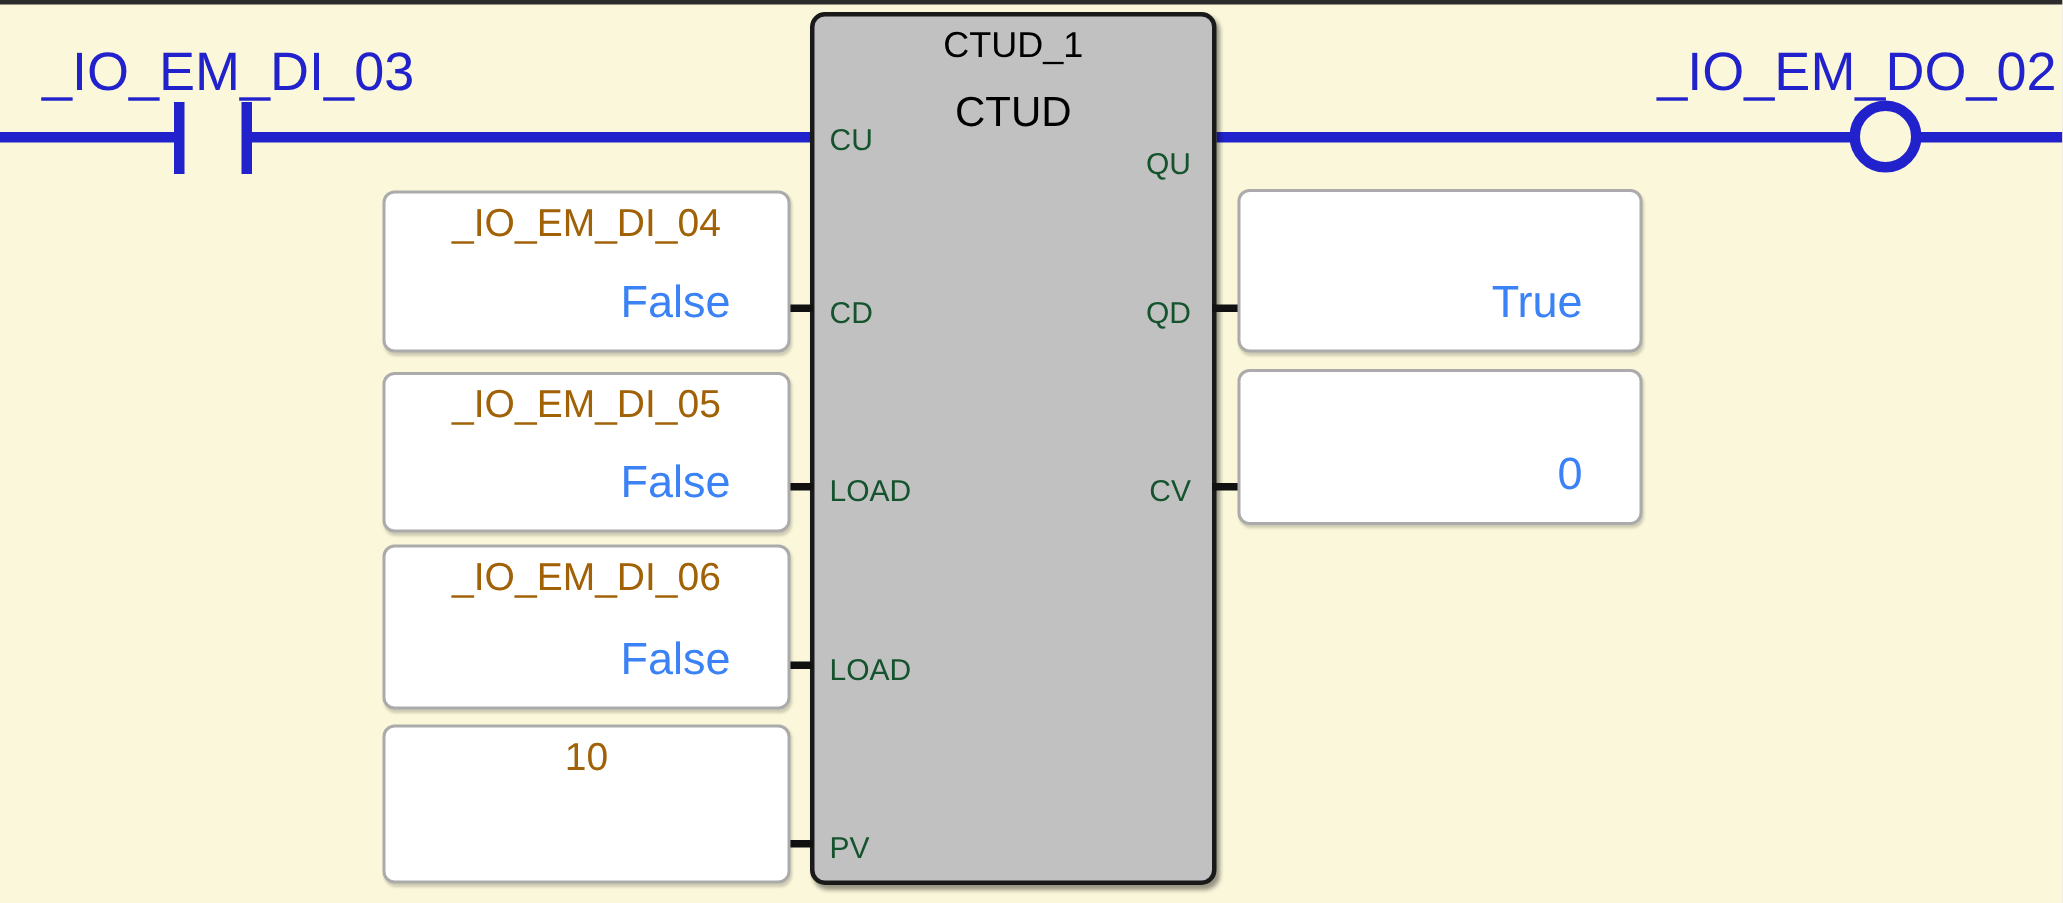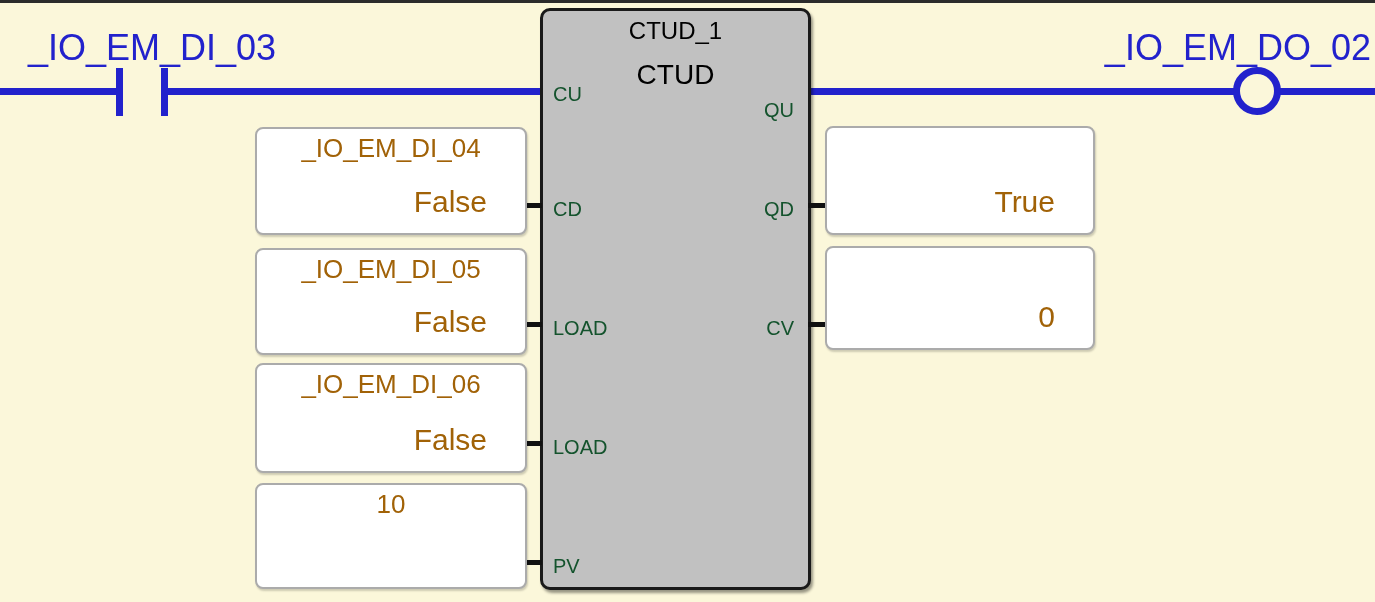--- a/index.html
+++ b/index.html
@@ -133,21 +133,21 @@
     text-align: center;
     font-size: 26px;
     color: #a16207;
     white-space: nowrap;
   }
   .opbox .val {
     position: absolute;
     right: 38px;
     bottom: 14px;
     font-size: 30px;
-    color: #a16207;
+    color: #3b82f6;
     white-space: nowrap;
     margin-top: 31px;
   }
   .opbox.in  { left: 255px; width: 272px; }
   .opbox.out { left: 825px; width: 270px; }
   .opbox.i1 { top: 124px; height: 108px; }
   .opbox.i2 { top: 245px; height: 107px; }
   .opbox.i3 { top: 360px; height: 110px; }
   .opbox.i4 { top: 480px; height: 106px; }
   .opbox.o1 { top: 123px; height: 109px; }

